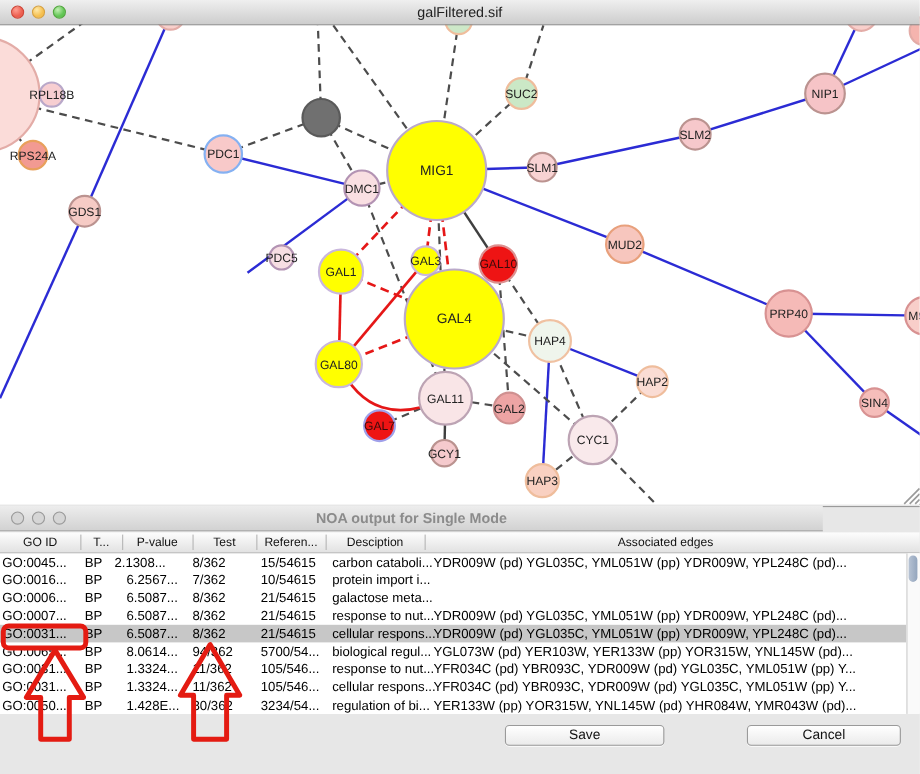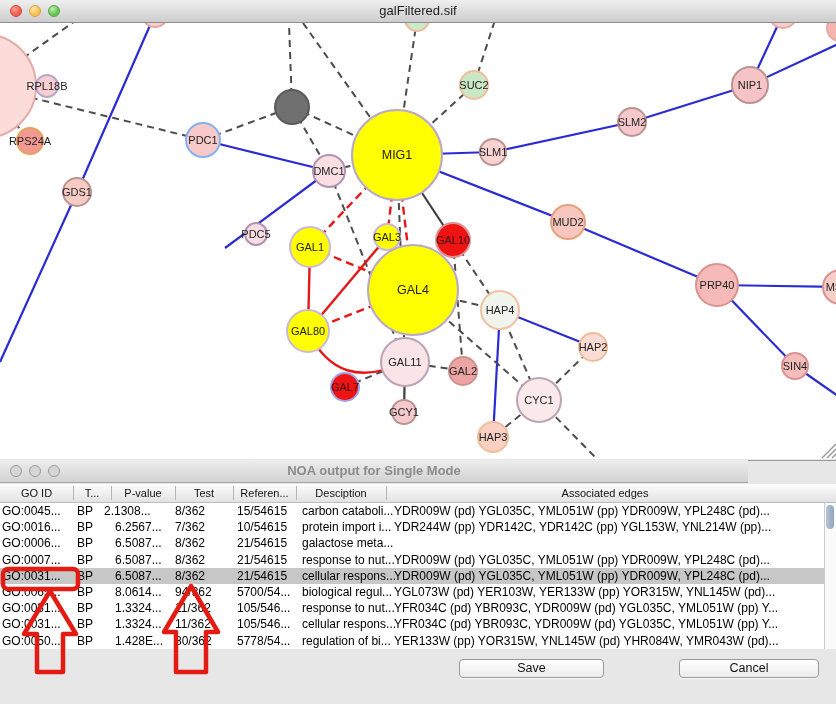--- a/index.html
+++ b/index.html
@@ -216,21 +216,20 @@
       <span class="tcell" style="left: 302px;">carbon cataboli...</span>
       <span class="tcell last" style="left: 394px;">YDR009W (pd) YGL035C, YML051W (pp) YDR009W, YPL248C (pd)...</span>
     </div>
     <div class="trow" style="top: 16.2px;">
       <span class="tcell" style="left: 2px;">GO:0016...</span>
       <span class="tcell" style="left: 77px;">BP</span>
       <span class="tcell" style="left: 115px;">6.2567...</span>
       <span class="tcell" style="left: 175px;">7/362</span>
       <span class="tcell" style="left: 237px;">10/54615</span>
       <span class="tcell" style="left: 302px;">protein import i...</span>
-      <span class="tcell last" style="left: 394px;">YDR244W (pp) YDR142C, YDR142C (pp) YGL153W, YNL214W (pp)...</span>
     </div>
     <div class="trow" style="top: 32.4px;">
       <span class="tcell" style="left: 2px;">GO:0006...</span>
       <span class="tcell" style="left: 77px;">BP</span>
       <span class="tcell" style="left: 115px;">6.5087...</span>
       <span class="tcell" style="left: 175px;">8/362</span>
       <span class="tcell" style="left: 237px;">21/54615</span>
       <span class="tcell" style="left: 302px;">galactose meta...</span>
     </div>
     <div class="trow" style="top: 48.6px;">
@@ -276,21 +275,21 @@
       <span class="tcell" style="left: 175px;">11/362</span>
       <span class="tcell" style="left: 237px;">105/546...</span>
       <span class="tcell" style="left: 302px;">cellular respons...</span>
       <span class="tcell last" style="left: 394px;">YFR034C (pd) YBR093C, YDR009W (pd) YGL035C, YML051W (pp) Y...</span>
     </div>
     <div class="trow" style="top: 129.6px;">
       <span class="tcell" style="left: 2px;">GO:0050...</span>
       <span class="tcell" style="left: 77px;">BP</span>
       <span class="tcell" style="left: 115px;">1.428E...</span>
       <span class="tcell" style="left: 175px;">80/362</span>
-      <span class="tcell" style="left: 237px;">5778/54...</span>
+      <span class="tcell" style="left: 237px;">3234/54...</span>
       <span class="tcell" style="left: 302px;">regulation of bi...</span>
       <span class="tcell last" style="left: 394px;">YER133W (pp) YOR315W, YNL145W (pd) YHR084W, YMR043W (pd)...</span>
     </div>
   </div>
 <div id="scrollbar">
   <div id="scroll-thumb"></div>
 </div>
 
 <div class="mac-btn" id="save-btn">Save</div>
 <div class="mac-btn" id="cancel-btn">Cancel</div>

